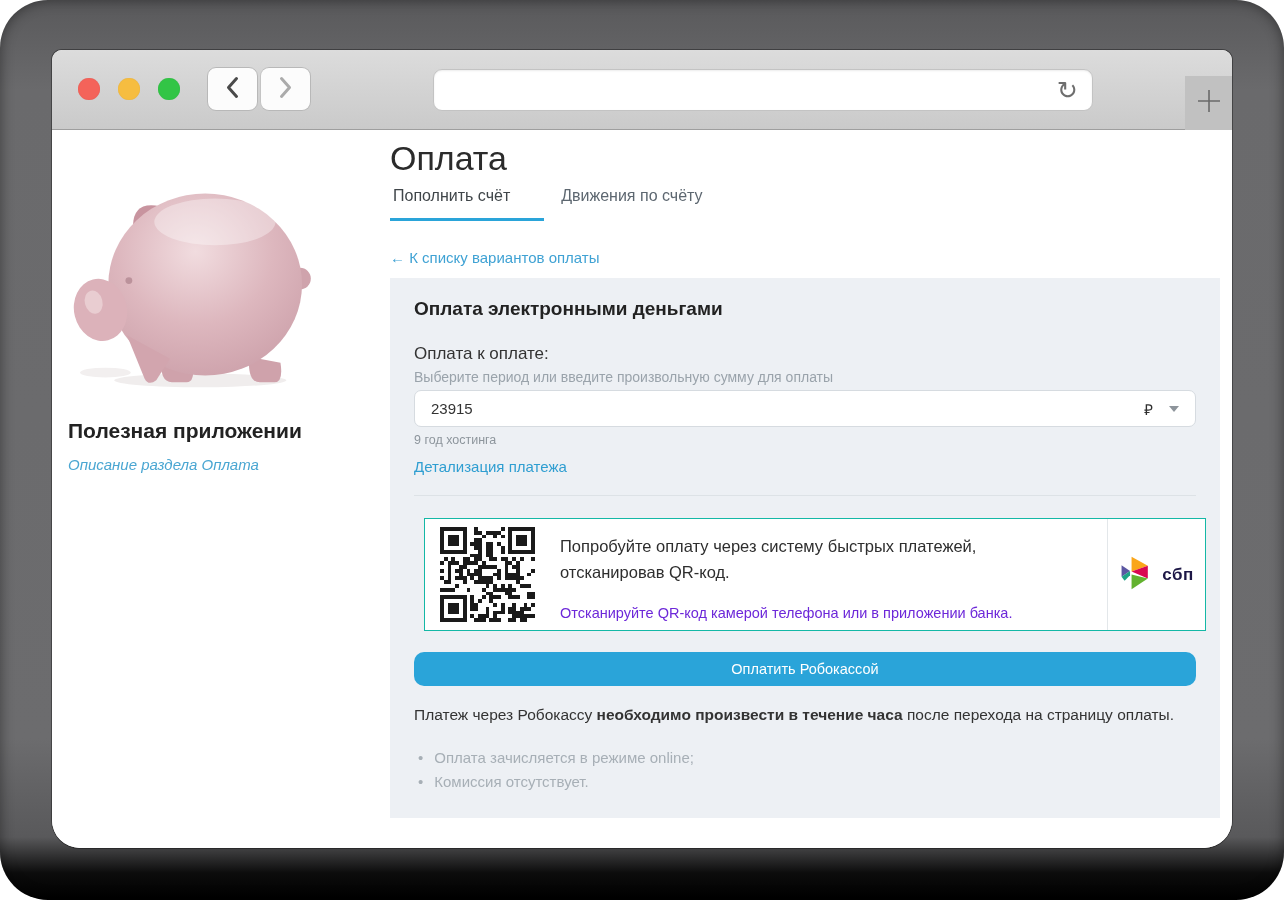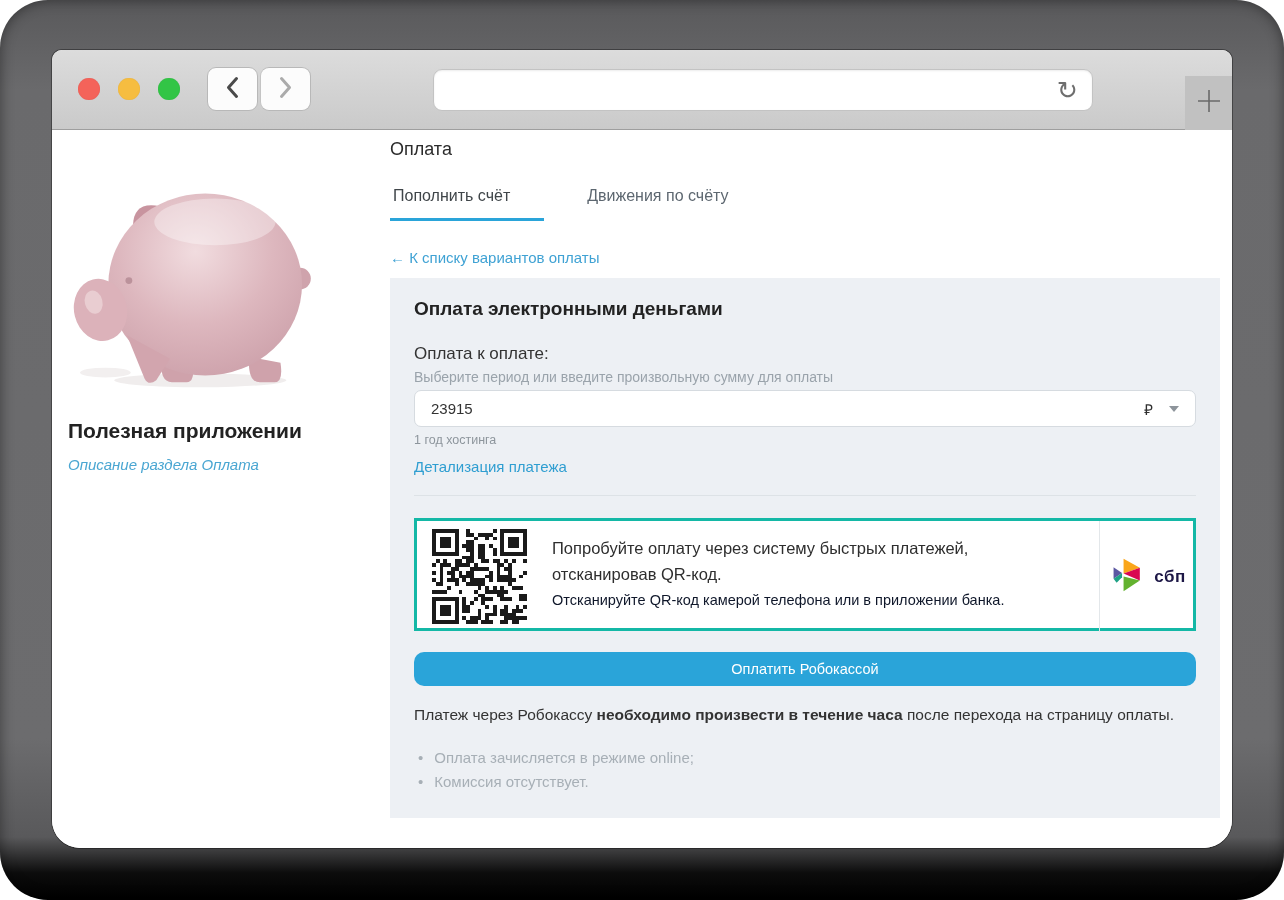--- a/index.html
+++ b/index.html
@@ -41,23 +41,23 @@
   .newtab { position:absolute; right:0; top:26px; width:47px; height:54px;
             background:#c1c1c1; display:flex; align-items:center; justify-content:center; }
 
   
   .content { position:absolute; left:0; top:81px; width:100%; height:717px; background:#fff; color:#333; }
 
   .piggy { position:absolute; left:16px; top:40px; }
   .side-heading { position:absolute; left:16px; top:288px; font-size:21px; font-weight:700; color:#222; }
   .side-link { position:absolute; left:16px; top:325px; font-size:15px; color:#4aa6d2; text-decoration:none;font-style:italic; }
 
-  .page-title { position:absolute; left:338px; top:8px; font-size:18px; color:#2b2b2b; }
-
-  .tabs { position:absolute; left:338px; top:56px; display:flex; gap:40px; }
+  .page-title { position:absolute; left:338px; top:8px; font-size:34px; color:#2b2b2b; }
+
+  .tabs { position:absolute; left:338px; top:56px; display:flex; gap:14px; }
   .tab { font-size:16px; padding:0 3px 13px 3px; color:#5d6770; cursor:pointer; }
   .tab.active { color:#3f4549; border-bottom:3px solid #2aa4d9; padding-right:34px; }
 
   .back-link { position:absolute; left:338px; top:118px; font-size:15px; color:#3fa2d4; text-decoration:none; }
 
   .panel { position:absolute; left:338px; top:147px; width:830px; height:540px; background:#edf0f4; }
   .panel-heading { position:absolute; left:24px; top:20px; font-size:19px; font-weight:700; color:#222; }
   .total-label { position:absolute; left:24px; top:66px; font-size:17px; color:#333; }
   .total-hint  { position:absolute; left:24px; top:91px; font-size:14px; color:#9aa3ab;text-align:right; }
   .amount { position:absolute; left:24px; top:112px; width:782px; height:37px;
@@ -65,26 +65,26 @@
             display:flex; align-items:center; padding:0 16px; }
   .amount input { flex:1; border:none; outline:none; font-size:15px; color:#333;
                   background:transparent; font-family:inherit; }
   .currency { font-size:15px; color:#2f2f2f; margin-right:16px; }
   .caret { width:0; height:0; border-left:5px solid transparent; border-right:5px solid transparent;
            border-top:6px solid #8d949b; }
   .period-note { position:absolute; left:24px; top:155px; font-size:12.5px; color:#8d959c; }
   .details-link { position:absolute; left:24px; top:180px; font-size:15px; color:#2f9ed1; text-decoration:none; }
   .panel-divider { position:absolute; left:24px; top:217px; width:782px; height:1px; background:#dde2e6; }
 
-  .qr-card { position:absolute; left:24px; top:240px; width:782px; height:113px;
-             background:#fff; border:3px solid #14b8a6; }
+  .qr-card { position:absolute; left:34px; top:240px; width:782px; height:113px;
+             background:#fff; border:1px solid #14b8a6; }
   .qr-box { position:absolute; left:15px; top:8px; width:95px; height:95px; }
   .qr-text { position:absolute; left:135px; top:14px; width:500px; }
   .qr-line-main { font-size:16.5px; color:#2e2e2e; line-height:26px; }
-  .qr-line-sub  { font-size:14.5px; color:#0f172a; margin-top:5px; }
+  .qr-line-sub  { font-size:14.5px; color:#6d28d9; margin-top:20px; }
   .sbp-block { position:absolute; left:682px; top:0; width:99px; height:111px;
                border-left:1px solid #e3e7ea; display:flex; align-items:center; justify-content:center; gap:8px; }
   .sbp-label { font-size:17px; font-weight:700; color:#1d1746; letter-spacing:.5px; }
 
   .pay-btn { position:absolute; left:24px; top:374px; width:782px; height:34px;
              background:#2aa4d9; border:none; border-radius:10px; color:#fff;
              font-size:14.5px; font-family:inherit; cursor:pointer; }
 
   .pay-note { position:absolute; left:24px; top:428px; font-size:15.5px; color:#333; }
   .pay-note b { font-weight:700; }
@@ -178,21 +178,21 @@
 
       <div class="total-label">Оплата к оплате:</div>
       <div class="total-hint">Выберите период или введите произвольную сумму для оплаты</div>
 
       <div class="amount">
         <input type="text" value="23915" style="">
         <span class="currency">₽</span>
         <span class="caret"></span>
       </div>
 
-      <div class="period-note">1 год хостинга</div>
+      <div class="period-note">9 год хостинга</div>
       <a class="details-link" href="#">Детализация платежа</a>
       <div class="panel-divider"></div>
 
       <div class="qr-card">
         <div class="qr-box">
           <svg viewBox="0 0 25 25" width="95" height="95" fill="#1a1a1a" shape-rendering="crispEdges">
               <rect x="9" y="0" width="1" height="1"></rect>
               <rect x="16" y="0" width="1" height="1"></rect>
               <rect x="9" y="1" width="1" height="1"></rect>
               <rect x="10" y="1" width="1" height="1"></rect>

